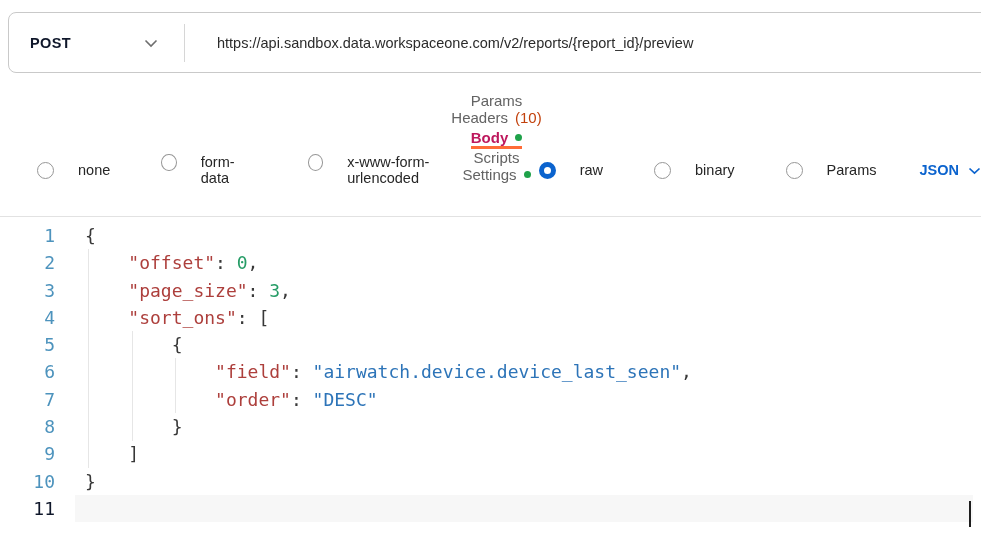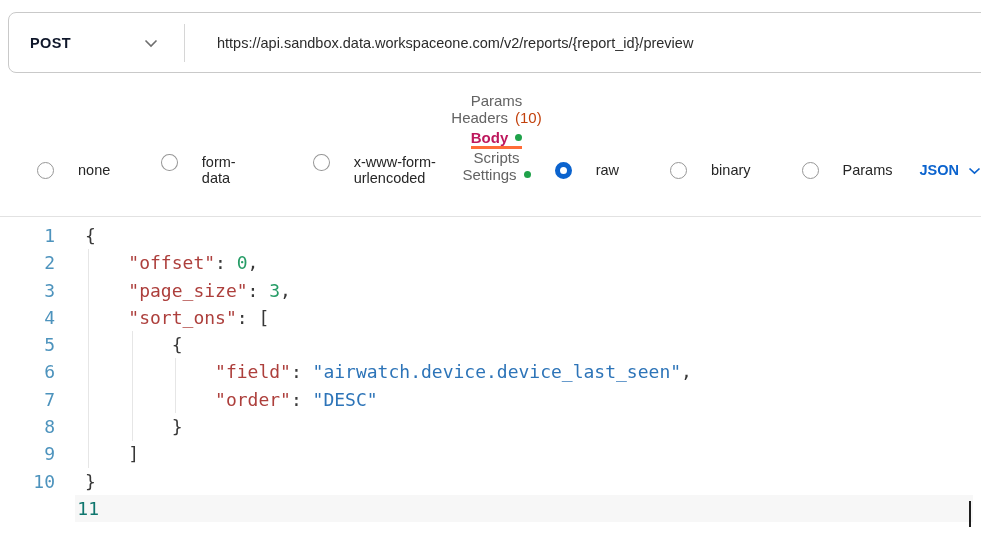--- a/index.html
+++ b/index.html
@@ -46,39 +46,39 @@
     position:absolute; top:148px; left:13px; height:44px;
     display:flex; align-items:center; column-gap:27px; font-size:14.5px; color:#262626;
   }
   .radio-item { display:flex; align-items:flex-start; gap:24px; cursor:pointer;padding-left:24px; }
   .radio-circle {
     width:17px; height:17px; border-radius:50%;
     border:1.5px solid #979797; background:#fff;
   }
   .radio-circle.selected { border:5.5px solid #0b63ce; }
   .lang-select {
-    display:flex; align-items:center; gap:9px; 
+    display:flex; align-items:center; gap:9px; margin-left:16px;
     color:#0b63ce; font-weight:700; font-size:14.5px; cursor:pointer;
   }
 
   
   .hsep { position:absolute; top:216px; left:0; right:0; height:1px; background:#e2e2e2; }
 
   
   .editor {
     position:absolute; top:217px; left:0; right:0; bottom:0;
     font-family:"DejaVu Sans Mono", monospace; font-size:18px;
     padding-top:5px;
   }
   .code-row { display:flex; height:27.3px; line-height:27.3px; position:relative; z-index:2; }
   .ln {
     width:55px; flex:0 0 55px; text-align:right; color:#4d93bd;
     user-select:none;
   }
-  .ln.active { color:#0f766e;margin-left:44px; }
+  .ln.active { color:#0f172a; }
   .code { white-space:pre; padding-left:30px; color:#383838; }
   .tk-p { color:#383838; }
   .tk-k { color:#ad3f3c; }
   .tk-s { color:#2d74b8; }
   .tk-n { color:#259c66; }
   .tk-w { color:#383838; }
 
   .indent-guide { position:absolute; width:1px; background:#e6e6e6; z-index:1; }
   .guide-l0 { left:88px;  top:32px;  height:219px; }
   .guide-l1 { left:132px; top:114px; height:110px; }

